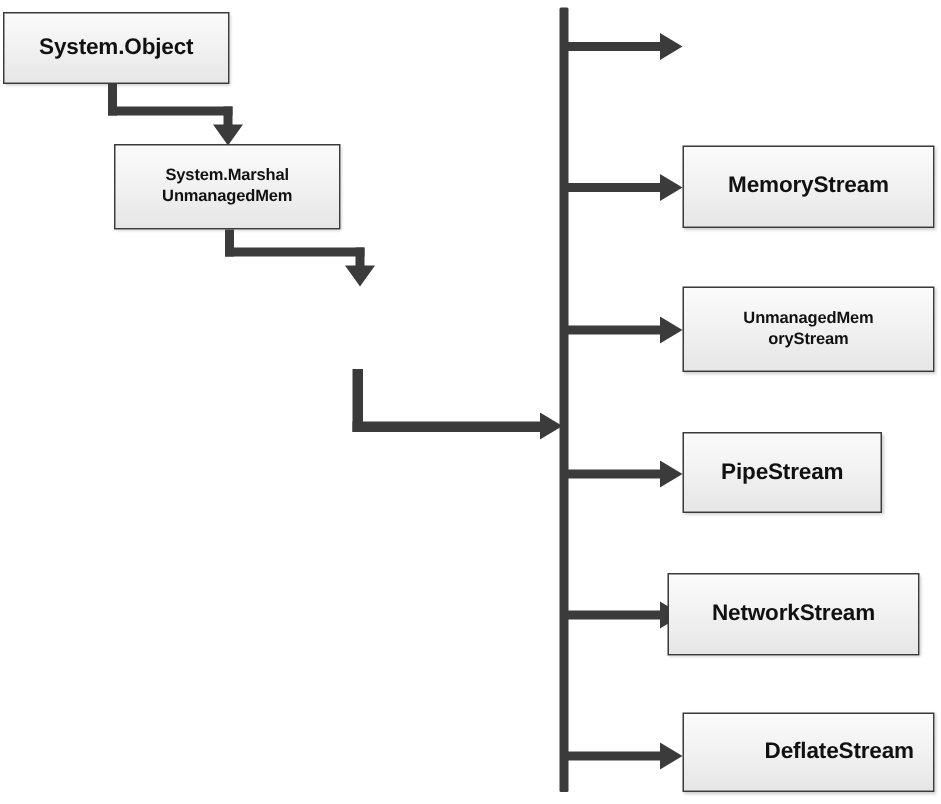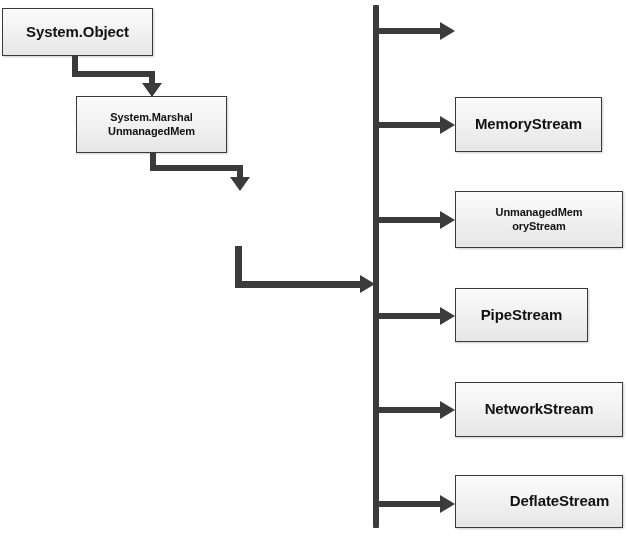--- a/index.html
+++ b/index.html
@@ -98,21 +98,21 @@
 
   <div>
     <div class="seg-h" style="left:377px; top:28px; width:64px; height:6px;"></div>
     <div class="arrow-right" style="left:440px; top:22px;"></div>
   </div>
 
   <div>
     <div class="seg-h" style="left:377px; top:122px; width:64px; height:6px;"></div>
     <div class="arrow-right" style="left:440px; top:116px;"></div>
   </div>
-  <div class="node" style="left:455px; top:97px; width:147px; height:55px;">
+  <div class="node" style="left:455px; top:97px; width:168px; height:55px;">
     <span>MemoryStream</span>
   </div>
 
   <div>
     <div class="seg-h" style="left:377px; top:217px; width:64px; height:6px;"></div>
     <div class="arrow-right" style="left:440px; top:211px;"></div>
   </div>
   <div class="node two-line" style="left:455px; top:191px; width:168px; height:57px; flex-direction:column;">
     <span>UnmanagedMem</span>
     <span>oryStream</span>
@@ -123,21 +123,21 @@
     <div class="arrow-right" style="left:440px; top:307px;"></div>
   </div>
   <div class="node" style="left:455px; top:288px; width:133px; height:54px;">
     <span>PipeStream</span>
   </div>
 
   <div>
     <div class="seg-h" style="left:377px; top:407px; width:64px; height:6px;"></div>
     <div class="arrow-right" style="left:440px; top:401px;"></div>
   </div>
-  <div class="node" style="left:455px; top:382px; width:168px; height:55px;">
+  <div class="node" style="left:445px; top:382px; width:168px; height:55px;">
     <span>NetworkStream</span>
   </div>
 
   <div>
     <div class="seg-h" style="left:377px; top:501px; width:64px; height:6px;"></div>
     <div class="arrow-right" style="left:440px; top:495px;"></div>
   </div>
   <div class="node" style="left:455px; top:475px; width:168px; height:53px;padding-left:45px;">
     <span>DeflateStream</span>
   </div>

